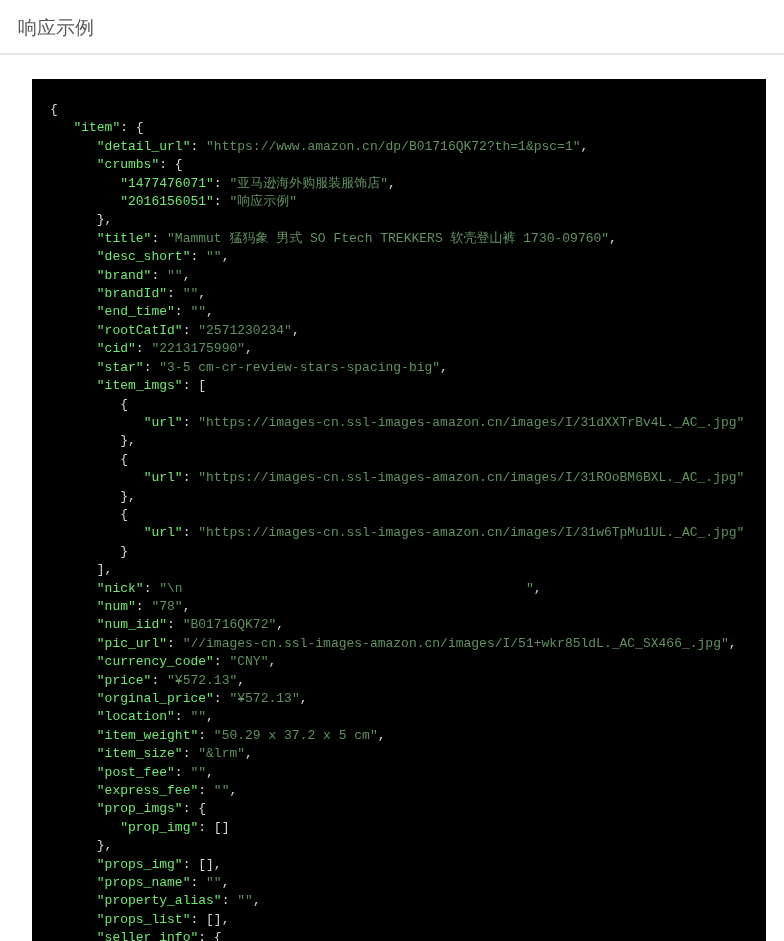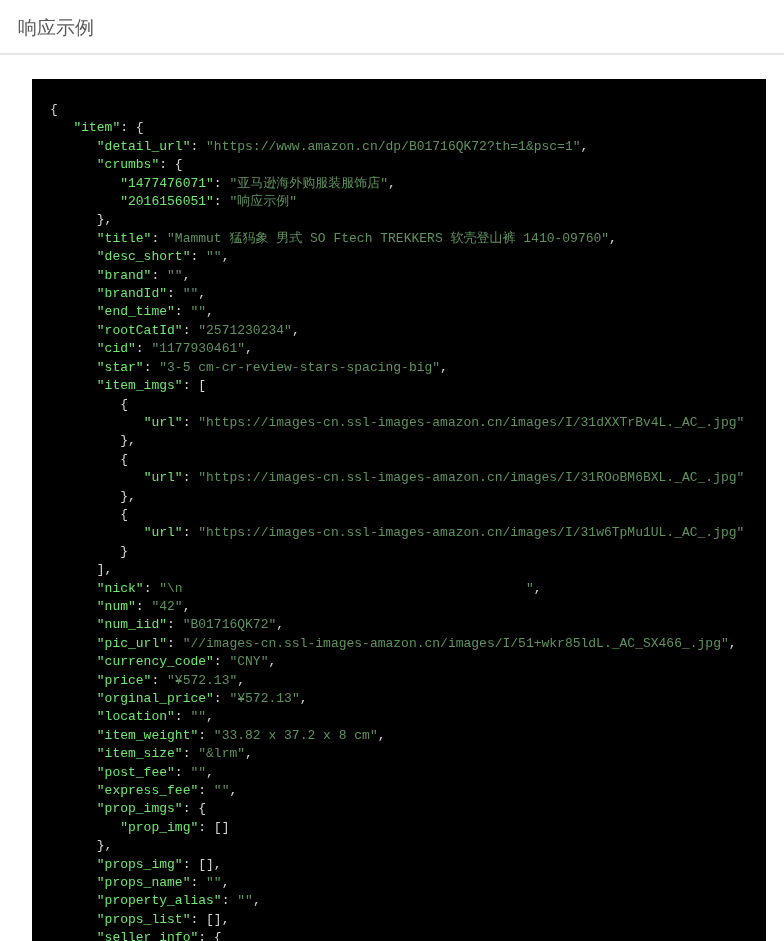--- a/index.html
+++ b/index.html
@@ -47,48 +47,48 @@
 </div>
 
 <div class="code-wrap">
 <pre><span class="p">{</span>
    <span class="k">"item"</span><span class="p">: {</span>
       <span class="k">"detail_url"</span><span class="p">: </span><span class="s">"<span>https://www.amazon.cn/dp/B01716QK72?th=1&amp;psc=1</span>"</span><span class="p">,</span>
       <span class="k">"crumbs"</span><span class="p">: {</span>
          <span class="k">"1477476071"</span><span class="p">: </span><span class="s">"<span>亚马逊海外购服装服饰店</span>"</span><span class="p">,</span>
          <span class="k">"2016156051"</span><span class="p">: </span><span class="s">"<span>响应示例</span>"</span>
       <span class="p">},</span>
-      <span class="k">"title"</span><span class="p">: </span><span class="s">"<span>Mammut 猛犸象 男式 SO Ftech TREKKERS 软壳登山裤 1410-09760</span>"</span><span class="p">,</span>
+      <span class="k">"title"</span><span class="p">: </span><span class="s">"<span>Mammut 猛犸象 男式 SO Ftech TREKKERS 软壳登山裤 1730-09760</span>"</span><span class="p">,</span>
       <span class="k">"desc_short"</span><span class="p">: </span><span class="s">"<span></span>"</span><span class="p">,</span>
       <span class="k">"brand"</span><span class="p">: </span><span class="s">"<span></span>"</span><span class="p">,</span>
       <span class="k">"brandId"</span><span class="p">: </span><span class="s">"<span></span>"</span><span class="p">,</span>
       <span class="k">"end_time"</span><span class="p">: </span><span class="s">"<span></span>"</span><span class="p">,</span>
       <span class="k">"rootCatId"</span><span class="p">: </span><span class="s">"<span>2571230234</span>"</span><span class="p">,</span>
-      <span class="k">"cid"</span><span class="p">: </span><span class="s">"<span>1177930461</span>"</span><span class="p">,</span>
+      <span class="k">"cid"</span><span class="p">: </span><span class="s">"<span>2213175990</span>"</span><span class="p">,</span>
       <span class="k">"star"</span><span class="p">: </span><span class="s">"<span>3-5 cm-cr-review-stars-spacing-big</span>"</span><span class="p">,</span>
       <span class="k">"item_imgs"</span><span class="p">: [</span>
          <span class="p">{</span>
             <span class="k">"url"</span><span class="p">: </span><span class="s">"<span>https://images-cn.ssl-images-amazon.cn/images/I/31dXXTrBv4L._AC_.jpg</span>"</span>
          <span class="p">},</span>
          <span class="p">{</span>
             <span class="k">"url"</span><span class="p">: </span><span class="s">"<span>https://images-cn.ssl-images-amazon.cn/images/I/31ROoBM6BXL._AC_.jpg</span>"</span>
          <span class="p">},</span>
          <span class="p">{</span>
             <span class="k">"url"</span><span class="p">: </span><span class="s">"<span>https://images-cn.ssl-images-amazon.cn/images/I/31w6TpMu1UL._AC_.jpg</span>"</span>
          <span class="p">}</span>
       <span class="p">],</span>
       <span class="k">"nick"</span><span class="p">: </span><span class="s">"<span>\n                                            </span>"</span><span class="p">,</span>
-      <span class="k">"num"</span><span class="p">: </span><span class="s">"<span>42</span>"</span><span class="p">,</span>
+      <span class="k">"num"</span><span class="p">: </span><span class="s">"<span>78</span>"</span><span class="p">,</span>
       <span class="k">"num_iid"</span><span class="p">: </span><span class="s">"<span>B01716QK72</span>"</span><span class="p">,</span>
       <span class="k">"pic_url"</span><span class="p">: </span><span class="s">"<span>//images-cn.ssl-images-amazon.cn/images/I/51+wkr85ldL._AC_SX466_.jpg</span>"</span><span class="p">,</span>
       <span class="k">"currency_code"</span><span class="p">: </span><span class="s">"<span>CNY</span>"</span><span class="p">,</span>
       <span class="k">"price"</span><span class="p">: </span><span class="s">"<span>¥572.13</span>"</span><span class="p">,</span>
       <span class="k">"orginal_price"</span><span class="p">: </span><span class="s">"<span>¥572.13</span>"</span><span class="p">,</span>
       <span class="k">"location"</span><span class="p">: </span><span class="s">"<span></span>"</span><span class="p">,</span>
-      <span class="k">"item_weight"</span><span class="p">: </span><span class="s">"<span>33.82 x 37.2 x 8 cm</span>"</span><span class="p">,</span>
+      <span class="k">"item_weight"</span><span class="p">: </span><span class="s">"<span>50.29 x 37.2 x 5 cm</span>"</span><span class="p">,</span>
       <span class="k">"item_size"</span><span class="p">: </span><span class="s">"<span>&amp;lrm</span>"</span><span class="p">,</span>
       <span class="k">"post_fee"</span><span class="p">: </span><span class="s">"<span></span>"</span><span class="p">,</span>
       <span class="k">"express_fee"</span><span class="p">: </span><span class="s">"<span></span>"</span><span class="p">,</span>
       <span class="k">"prop_imgs"</span><span class="p">: {</span>
          <span class="k">"prop_img"</span><span class="p">: []</span>
       <span class="p">},</span>
       <span class="k">"props_img"</span><span class="p">: [],</span>
       <span class="k">"props_name"</span><span class="p">: </span><span class="s">"<span></span>"</span><span class="p">,</span>
       <span class="k">"property_alias"</span><span class="p">: </span><span class="s">"<span></span>"</span><span class="p">,</span>
       <span class="k">"props_list"</span><span class="p">: [],</span>

